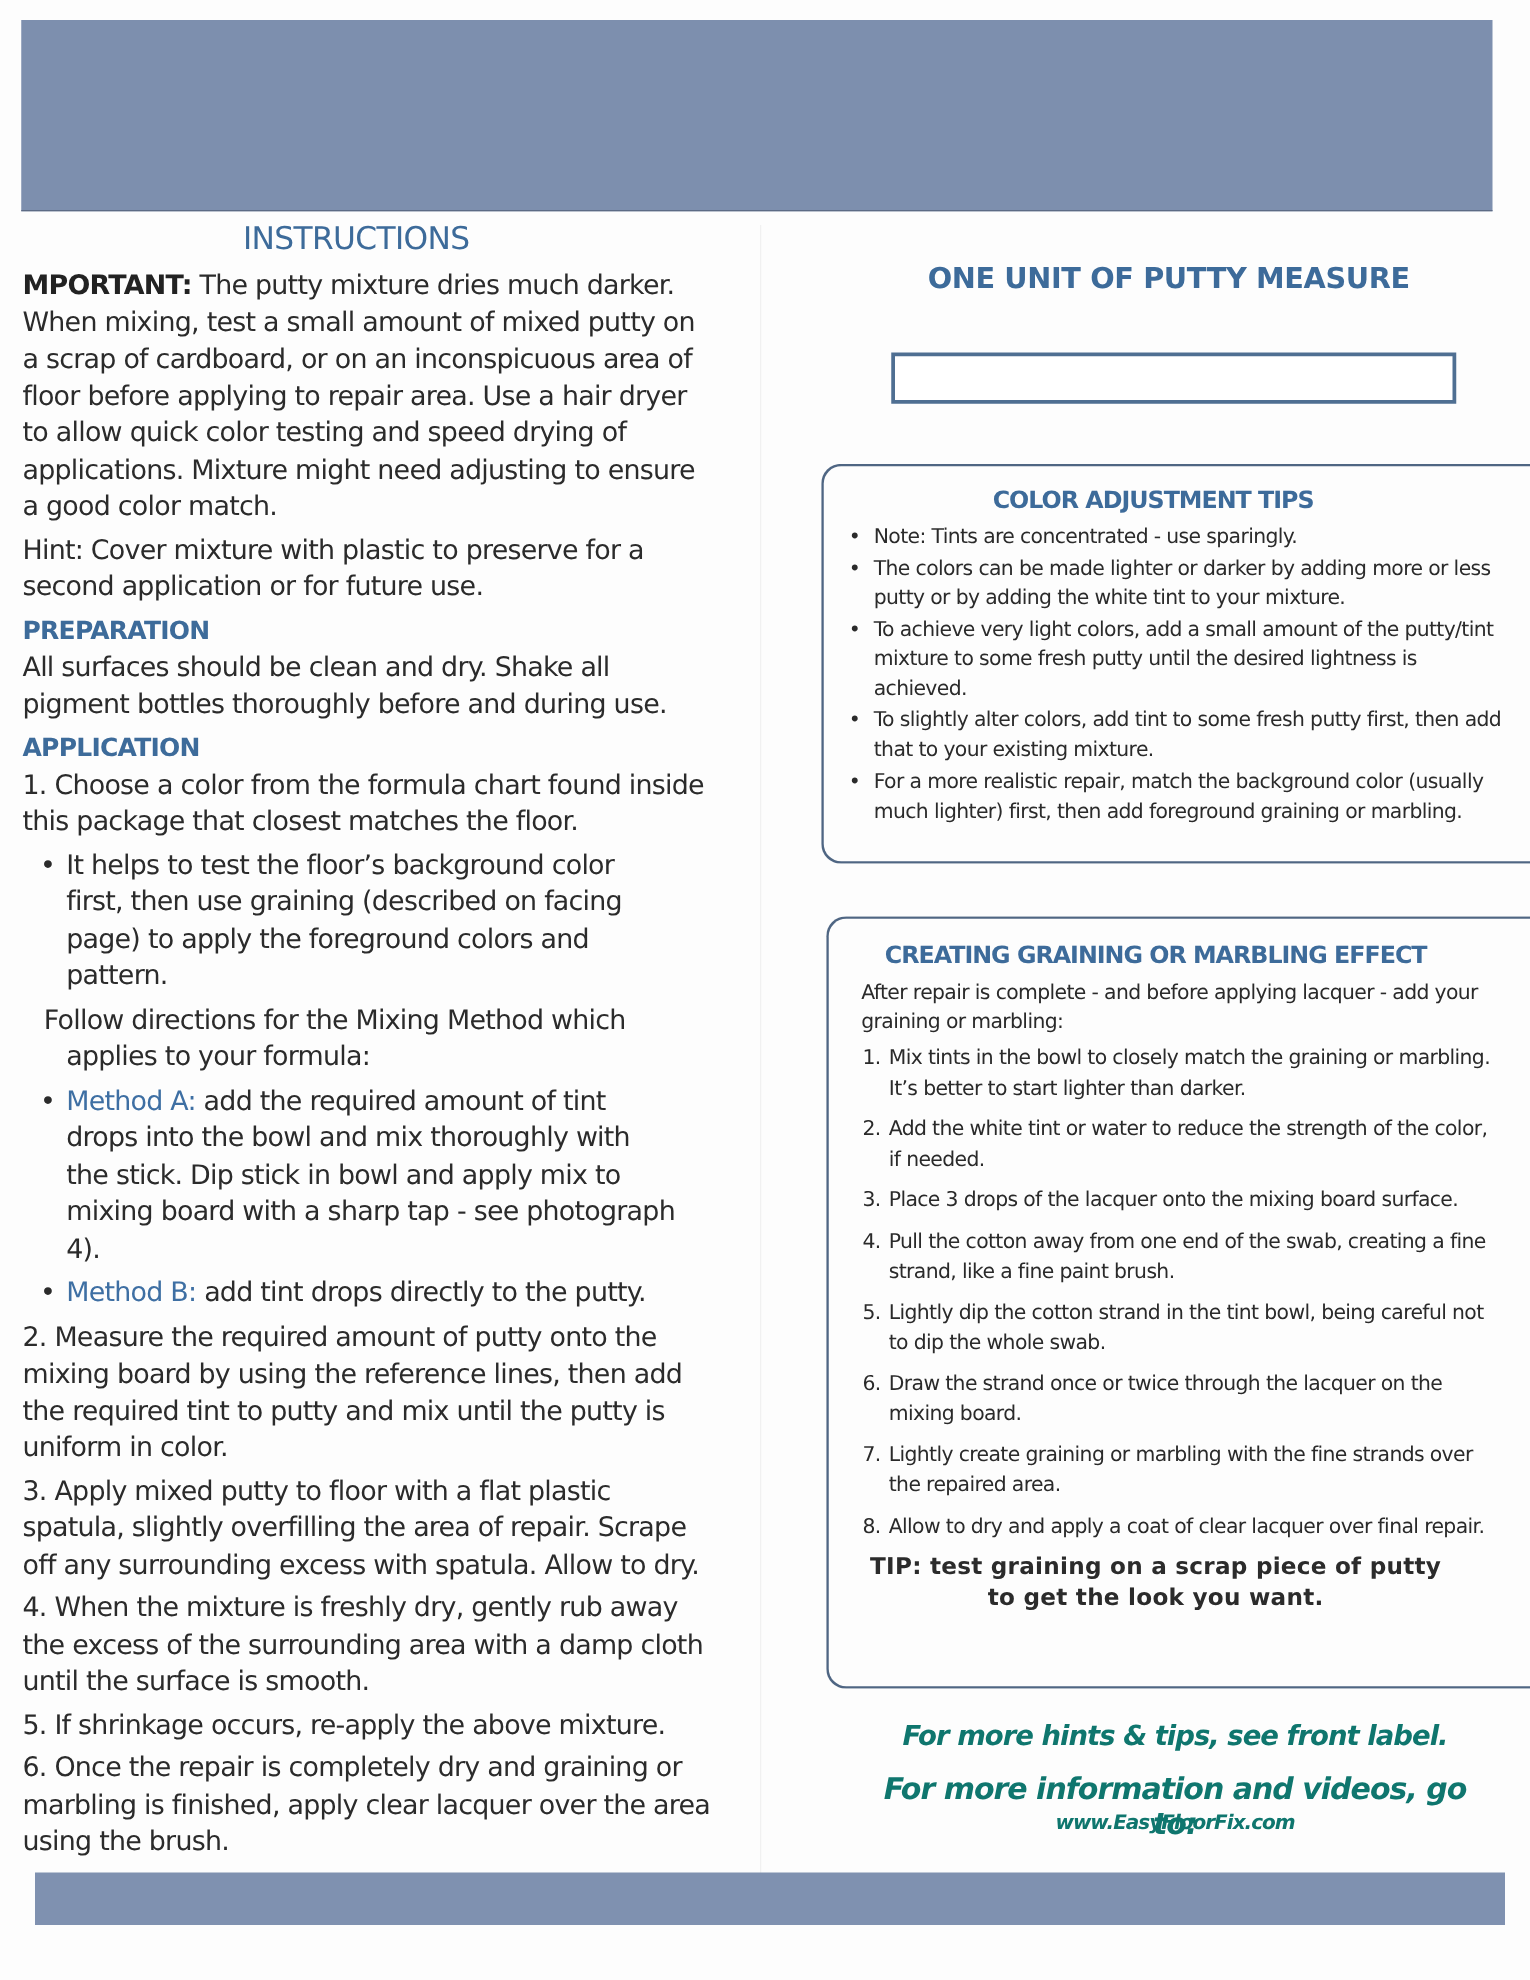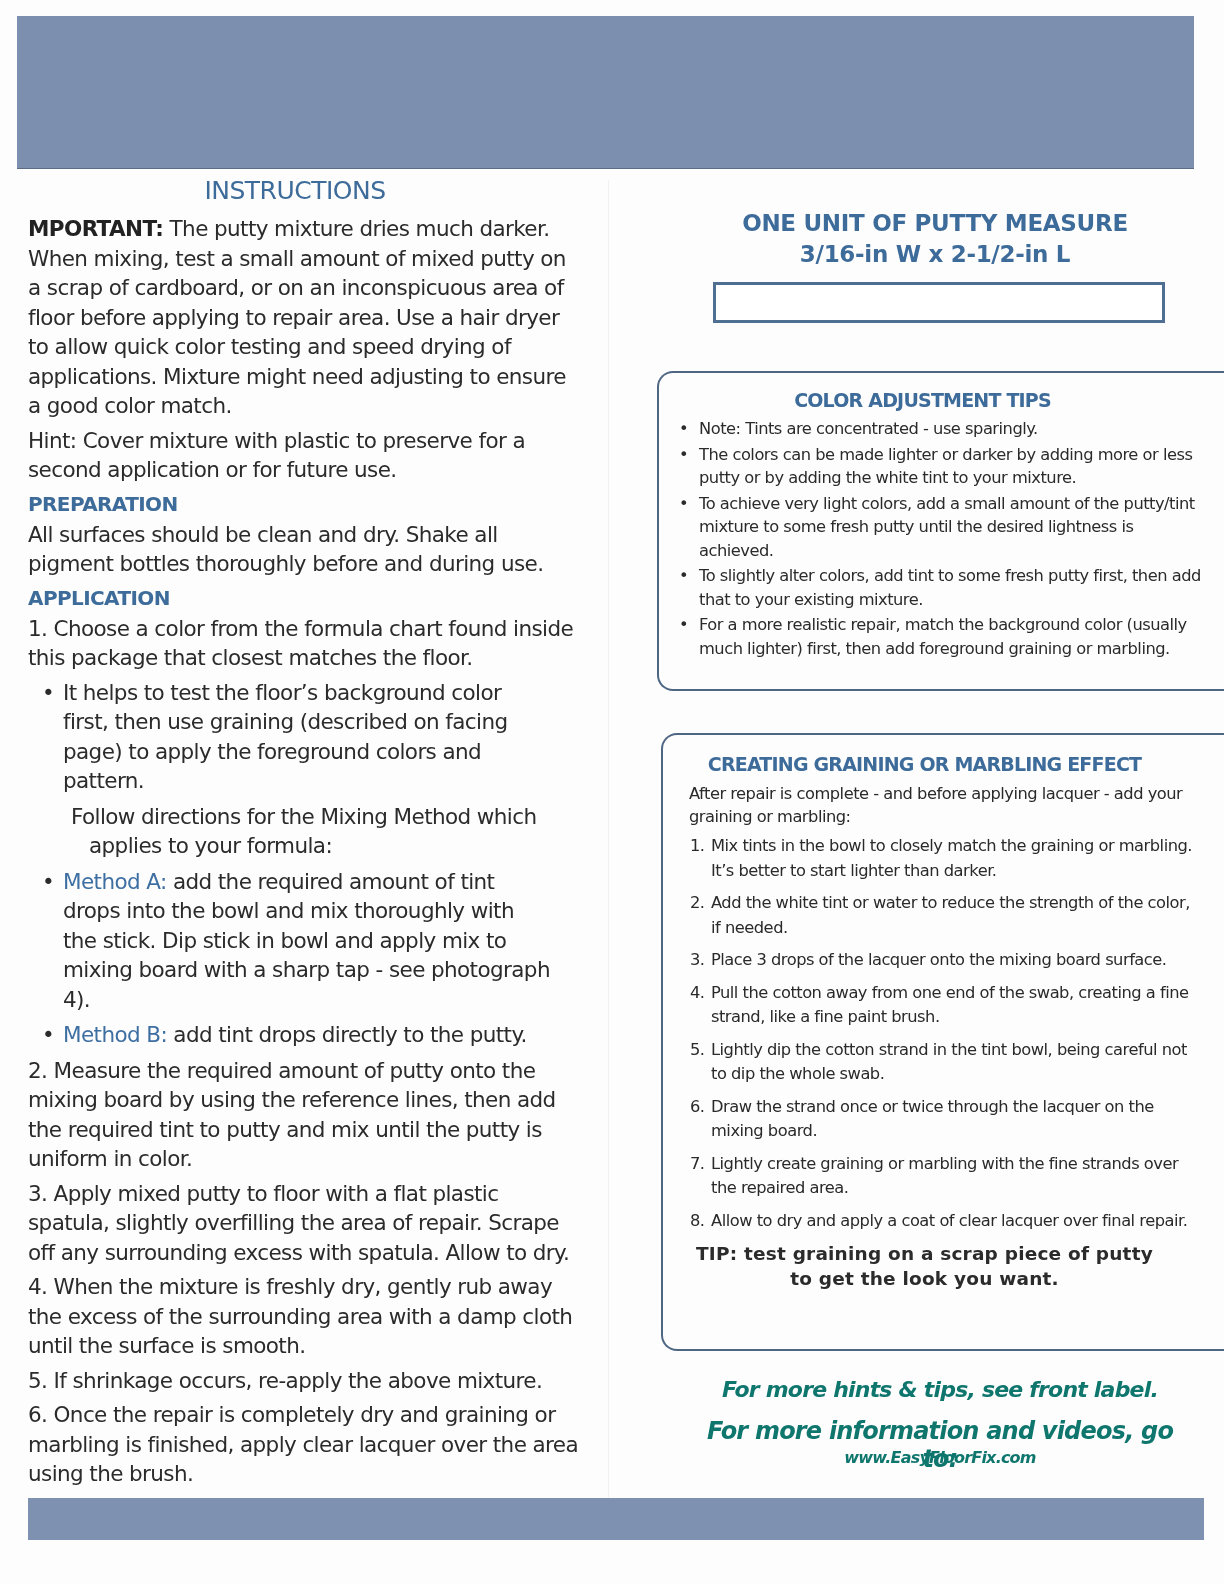--- a/index.html
+++ b/index.html
@@ -17,39 +17,39 @@
   .banner-bottom {
     position: absolute; left: 28px; top: 1498px; width: 1176px; height: 42px;
     background: #7f91b0;
   }
   .scan-line {
     position: absolute; left: 608px; top: 180px; width: 1px; height: 1320px;
     background: #f1f1f1;
   }
   
   .left {
-    position: absolute; left: 10px; top: 174px; width: 600px;
+    position: absolute; left: 0; top: 174px; width: 600px;
     font-size: 21.5px; line-height: 29.5px; letter-spacing: -0.6px;
     color: #2b2b2b;
   }
   .left .instr-title {
     text-align: center; color: #3d6b9a; font-size: 25px; letter-spacing: -0.5px;
     margin: 0 0 6px 0; padding-left: 0; width: 570px; line-height: 34px;
   }
   .left .para { margin-bottom: 5px; }
   .left .kw-dark { font-weight: bold; color: #222; }
   .left .section-head {
     color: #3d6b9a; font-weight: bold; font-size: 20px; line-height: 28px;
     margin: 2px 0 2px 0; padding-left: 18px;
   }
   .left .bullet {
     position: relative; padding-left: 53px; margin-bottom: 6px; padding-right: 60px;
   }
   .left .bullet .dot { position: absolute; left: 32px; top: 0; }
-  .left .follow { padding-left: 53px; text-indent: -18px; margin-bottom: 6px; padding-right: 60px; margin-left: 26px; }
+  .left .follow { padding-left: 53px; text-indent: -18px; margin-bottom: 6px; padding-right: 60px; }
   .left .method { color: #3e6fa3; }
   .left .numbered { padding-left: 18px; margin-bottom: 5px; padding-right: 30px; }
 
   
   .measure-title {
     position: absolute; left: 700px; top: 208px; width: 470px; text-align: center;
     color: #3d6b9a; font-weight: bold; font-size: 23px; line-height: 31px;
     letter-spacing: -0.3px;
   }
   .measure-box {
@@ -128,21 +128,20 @@
 
   <div class="para numbered">2. Measure the required amount of putty onto the mixing board by using the reference lines, then add the required tint to putty and mix until the putty is uniform in color.</div>
   <div class="para numbered">3. Apply mixed putty to floor with a flat plastic spatula, slightly overfilling the area of repair. Scrape off any surrounding excess with spatula. Allow to dry.</div>
   <div class="para numbered">4. When the mixture is freshly dry, gently rub away the excess of the surrounding area with a damp cloth until the surface is smooth.</div>
   <div class="para numbered">5. If shrinkage occurs, re-apply the above mixture.</div>
   <div class="para numbered">6. Once the repair is completely dry and graining or marbling is finished, apply clear lacquer over the area using the brush.</div>
 </div>
 
 <div class="measure-title">
   <div>ONE UNIT OF PUTTY MEASURE</div>
-  <div>3/16-in W x 2-1/2-in L</div>
 </div>
 <div class="measure-box"></div>
 
 <div class="tip-box tips1">
   <div class="box-title">COLOR ADJUSTMENT TIPS</div>
   <div class="tip-list" style="margin-top:4px;">
     <div class="tip-item"><span class="dot">•</span><span>Note: Tints are concentrated - use sparingly.</span></div>
     <div class="tip-item"><span class="dot">•</span><span>The colors can be made lighter or darker by adding more or less putty or by adding the white tint to your mixture.</span></div>
     <div class="tip-item"><span class="dot">•</span><span>To achieve very light colors, add a small amount of the putty/tint mixture to some fresh putty until the desired lightness is achieved.</span></div>
     <div class="tip-item"><span class="dot">•</span><span>To slightly alter colors, add tint to some fresh putty first, then add  that to your existing mixture.</span></div>

